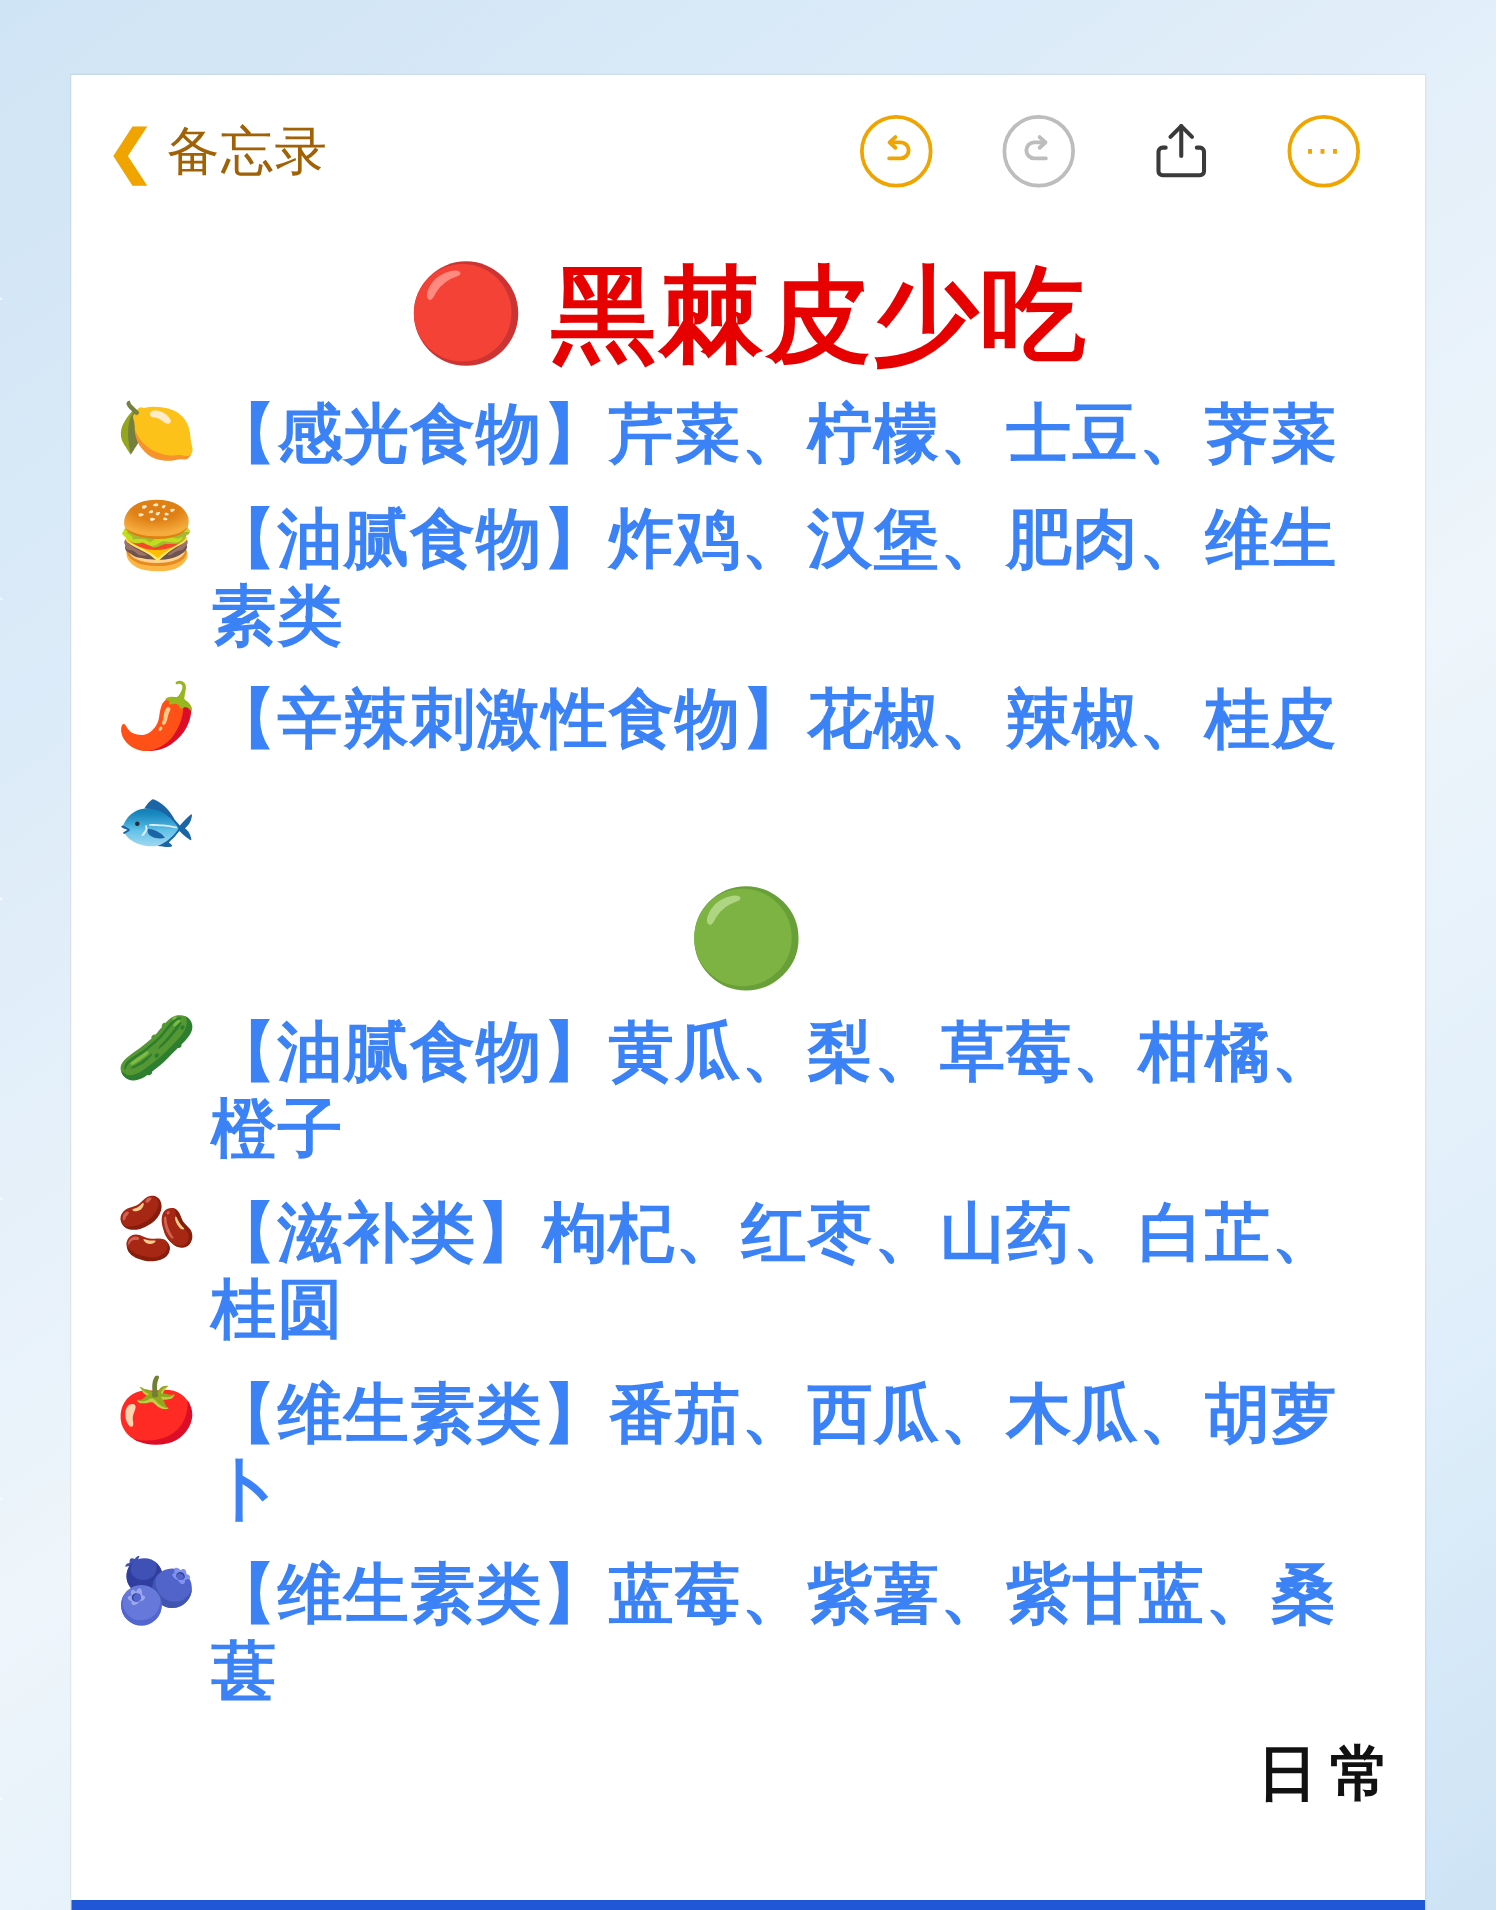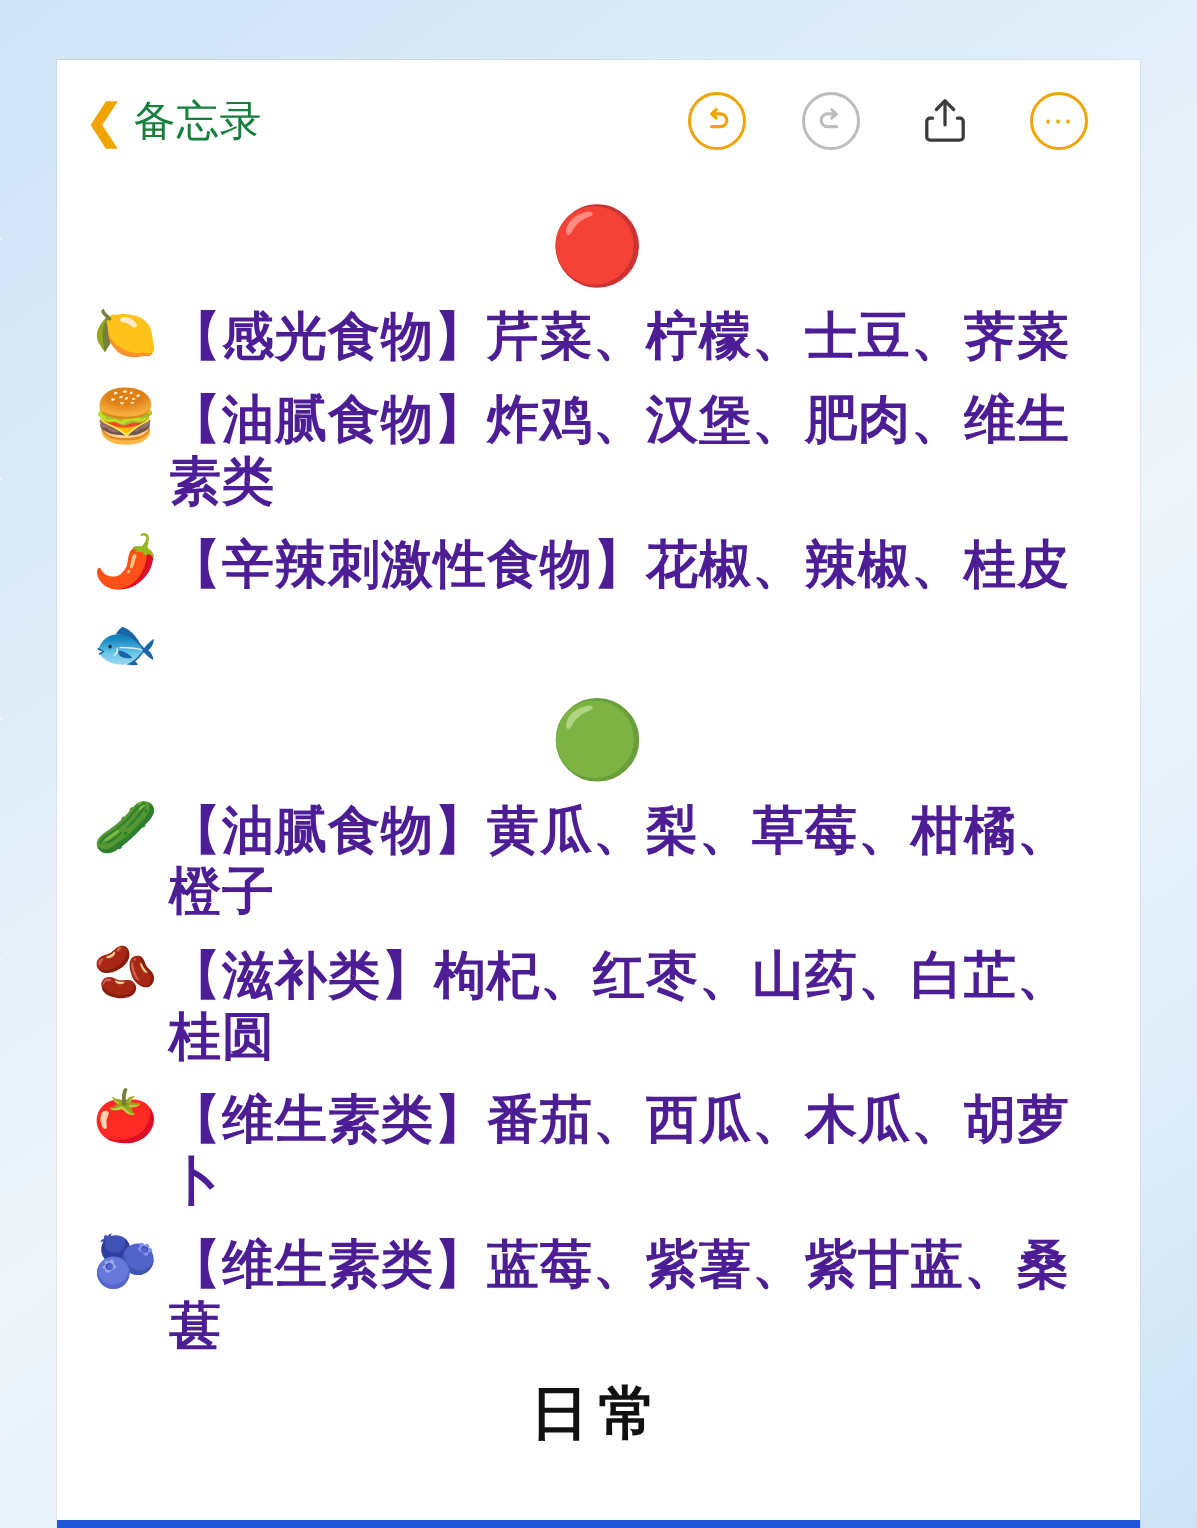--- a/index.html
+++ b/index.html
@@ -52,21 +52,21 @@
   .back .chev {
     font-size: 46px;
     font-weight: 600;
     line-height: 1;
     margin-right: 10px;
     color: #f0a400;
   }
   .back .back-label {
     font-size: 42px;
     letter-spacing: 1px;
-    color: #15803d;
+    color: #a16207;
   }
   .nav-actions {
     margin-left: auto;
     display: flex;
     align-items: center;
     gap: 56px;
     padding-right: 22px;
   }
   .circ {
     width: 58px;
@@ -130,28 +130,28 @@
   .row .emo {
     font-size: 52px;
     line-height: 1.05;
     flex: 0 0 auto;
     width: 62px;
     text-align: center;
   }
   .row .txt {
     font-size: 52px;
     font-weight: 700;
-    color: #4c1d95;
+    color: #3b82f6;
     line-height: 1.18;
     letter-spacing: 1px;
   }
 
   .daily-title {
-    text-align: center;
-    font-size: 58px;
+    text-align: right;
+    font-size: 48px;
     font-weight: 700;
     color: #111;
     letter-spacing: 10px;
     margin-top: 18px;
   }
   .bottom-rule {
     position: absolute;
     left: 0;
     right: 0;
     bottom: 0;
@@ -194,20 +194,21 @@
       <div class="circ">
         <span class="dots">⋯</span>
       </div>
     </div>
   </div>
 
   <div class="content">
 
     <div class="headline h-red">
       <span class="dot-emoji">🔴</span>
+      <span>黑棘皮少吃</span>
     </div>
 
     <div class="row">
       <span class="emo">🍋</span>
       <span class="txt">【感光食物】芹菜、柠檬、士豆、荠菜</span>
     </div>
     <div class="row">
       <span class="emo">🍔</span>
       <span class="txt">【油腻食物】炸鸡、汉堡、肥肉、维生素类</span>
     </div>

